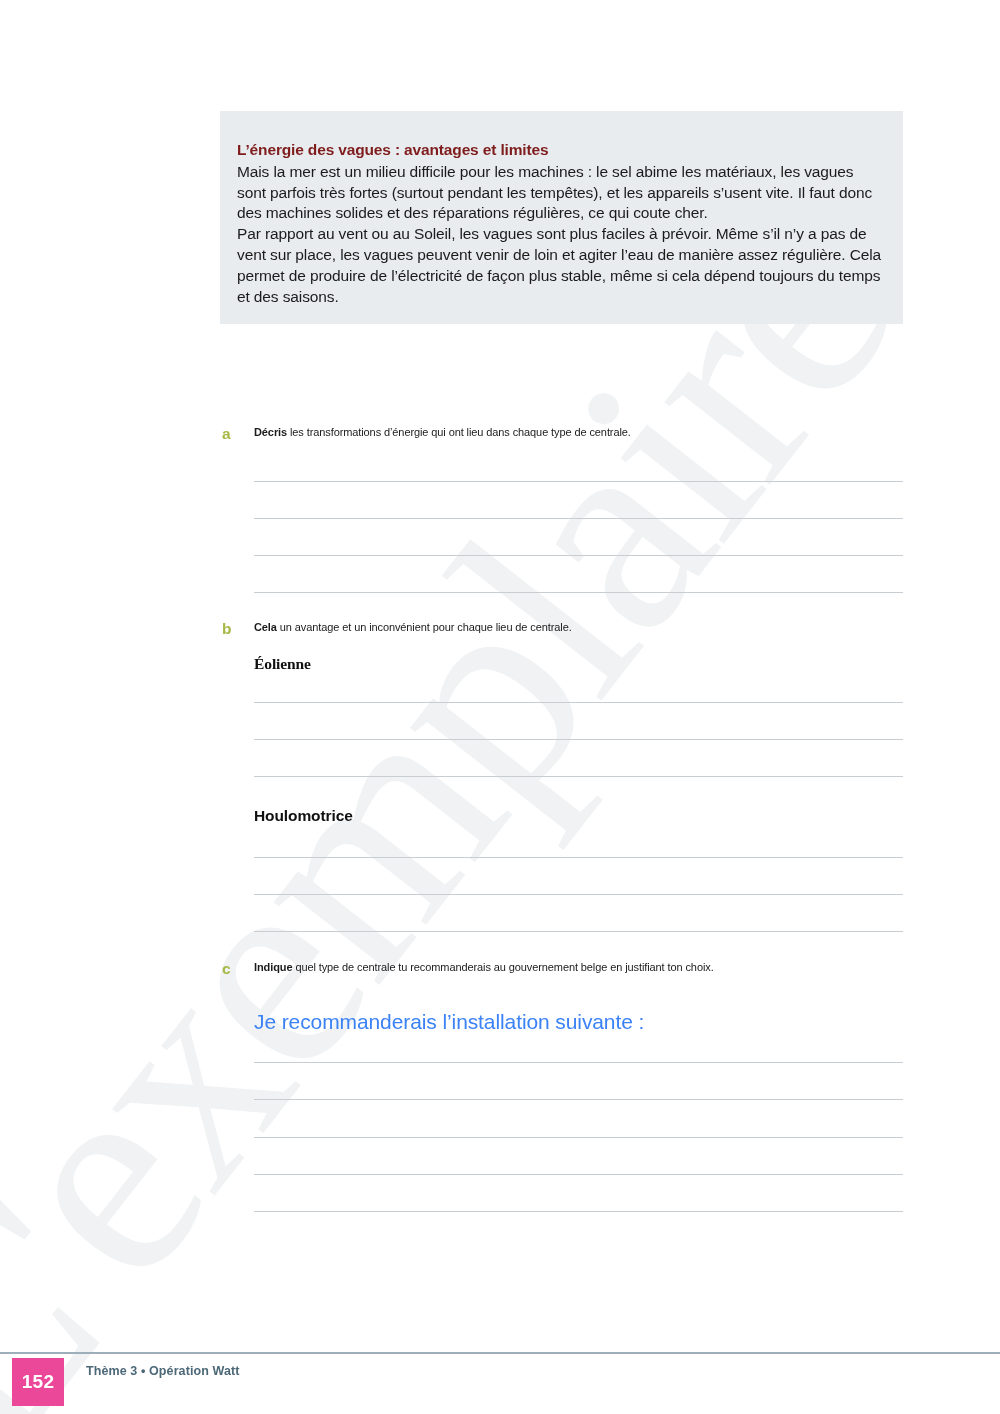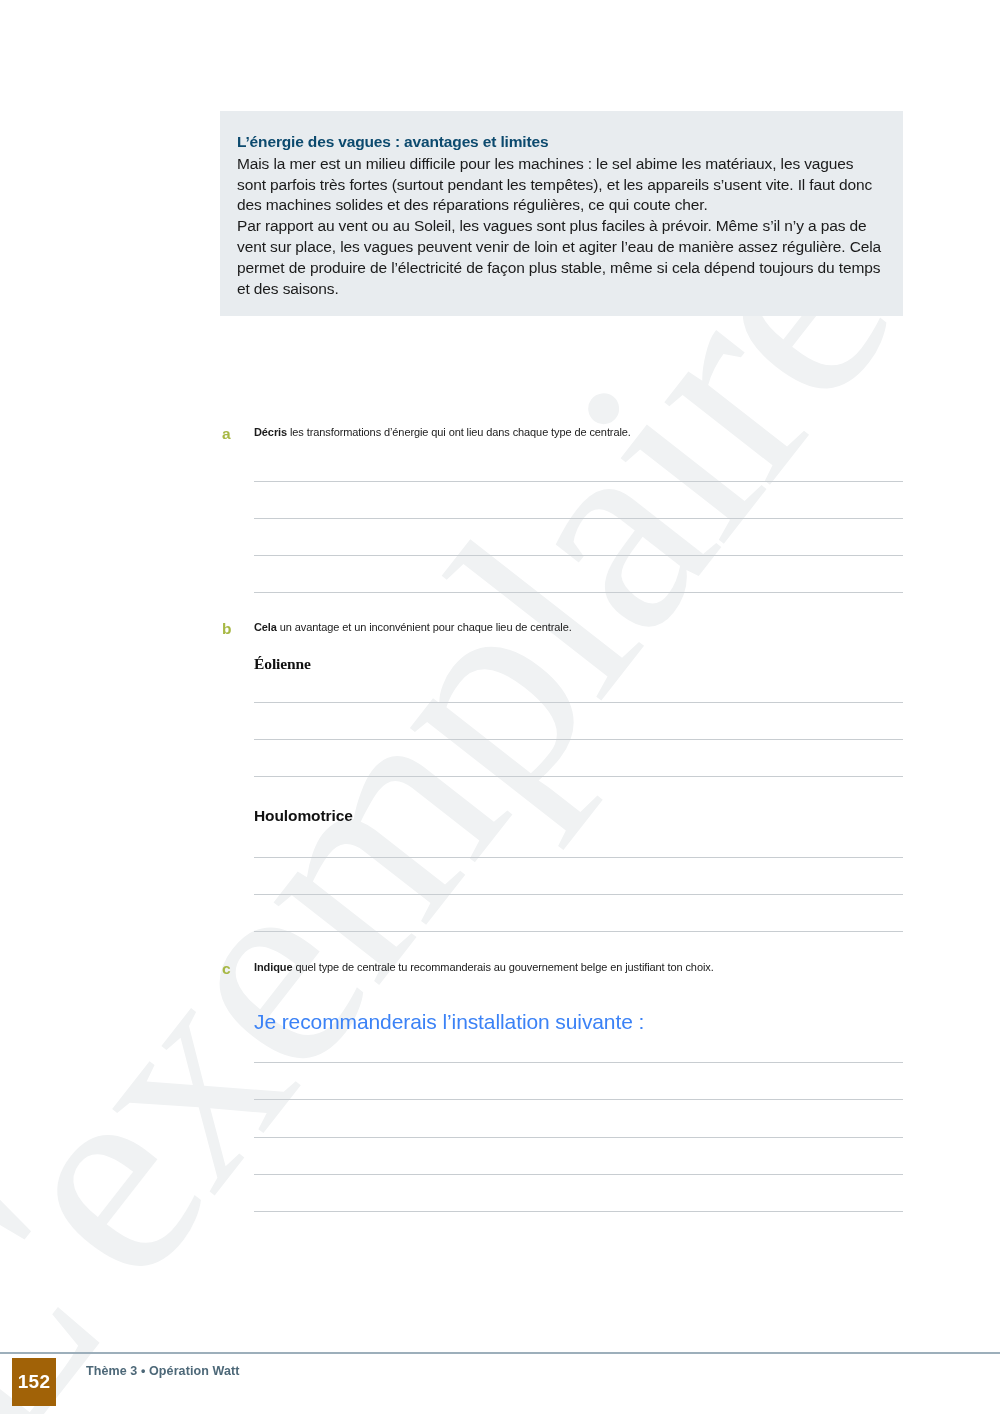--- a/index.html
+++ b/index.html
@@ -55,23 +55,23 @@
     top: 111px;
     width: 683px;
     padding: 13px 17px 16px 17px;
     box-sizing: border-box;
     background: #e8ecef;
   }
   #info-box-title {
     font-size: 15.5px;
     font-weight: bold;
     line-height: 1.34;
-    margin: 8px 0 1px 0;
+    margin: 16px 0 1px 0;
     letter-spacing: -0.15px;
-    color: #0c4a6e;
+    color: #7f1d1d;
   }
   .info-para {
     font-size: 15.5px;
     line-height: 1.345;
     margin: 0;
     letter-spacing: -0.12px;
     color: #1b1b1b;
     text-align: left;
   }
 
@@ -131,23 +131,23 @@
     left: 0;
     top: 1352px;
     width: 1000px;
     height: 2px;
     background: #9dafbb;
   }
   #page-number-box {
     position: absolute;
     left: 12px;
     top: 1358px;
-    width: 44px;
+    width: 52px;
     height: 48px;
-    background: #a16207;
+    background: #ec4899;
   }
   #page-number {
     color: #ffffff;
     font-size: 19px;
     font-weight: bold;
     line-height: 48px;
     text-align: center;
     letter-spacing: 0.2px;
   }
   #footer-caption {

